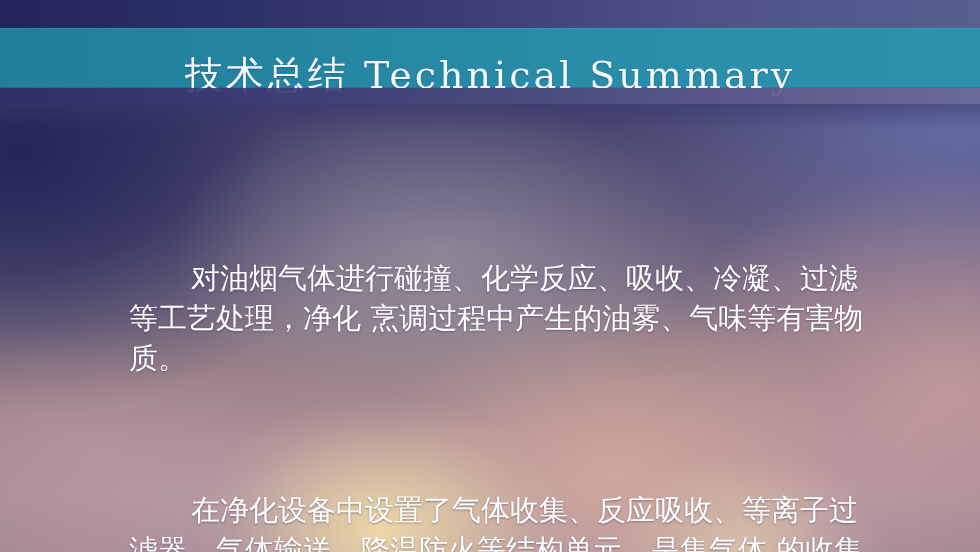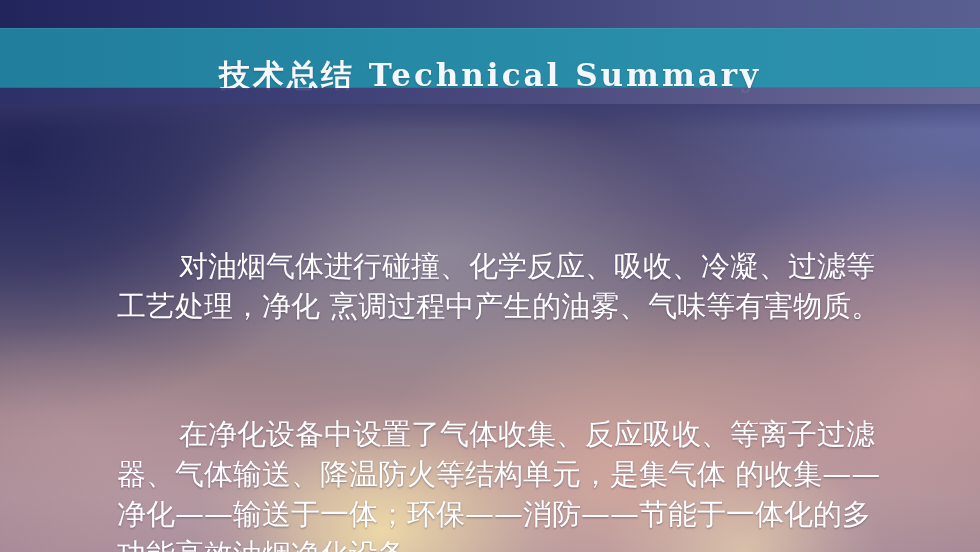--- a/index.html
+++ b/index.html
@@ -116,22 +116,22 @@
         #2d91ad 100%);
     display: flex;
     align-items: center;
     justify-content: center;
     box-shadow: inset 0 1px 0 rgba(255,255,255,0.07),
                 inset 0 -1px 0 rgba(0,0,0,0.10);
   }
   .header-title {
     color: #f4f7fb;
     font-family: "DejaVu Serif", "Liberation Serif", serif;
-    font-size: 31px;
-    font-weight: 700;
+    font-size: 38px;
+    font-weight: 400;
     letter-spacing: 3px;
     white-space: nowrap;
     line-height: 1;
     text-shadow: 0 1px 2px rgba(0,0,0,0.22);
     transform: translateY(-1px);
     margin-top: 36px;
   }
   .header-strip-bottom {
     position: absolute;
     left: 0; top: 88px;
@@ -161,21 +161,21 @@
     width: 780px;
     color: #ffffff;
     font-size: 29px;
     line-height: 40px;
     font-weight: 400;
     letter-spacing: 0px;
     text-shadow: 0 1px 2px rgba(50,40,70,0.45);
     white-space: pre-wrap;
   }
   .para {
-    margin: 4px;
+    margin: 16px;
     text-indent: 62px;
   }
 </style>
 </head>
 <body>
 
 <div id="slide">
 
   <div class="bg-layer bg-base"></div>
   <div class="bg-layer bg-left"></div>

